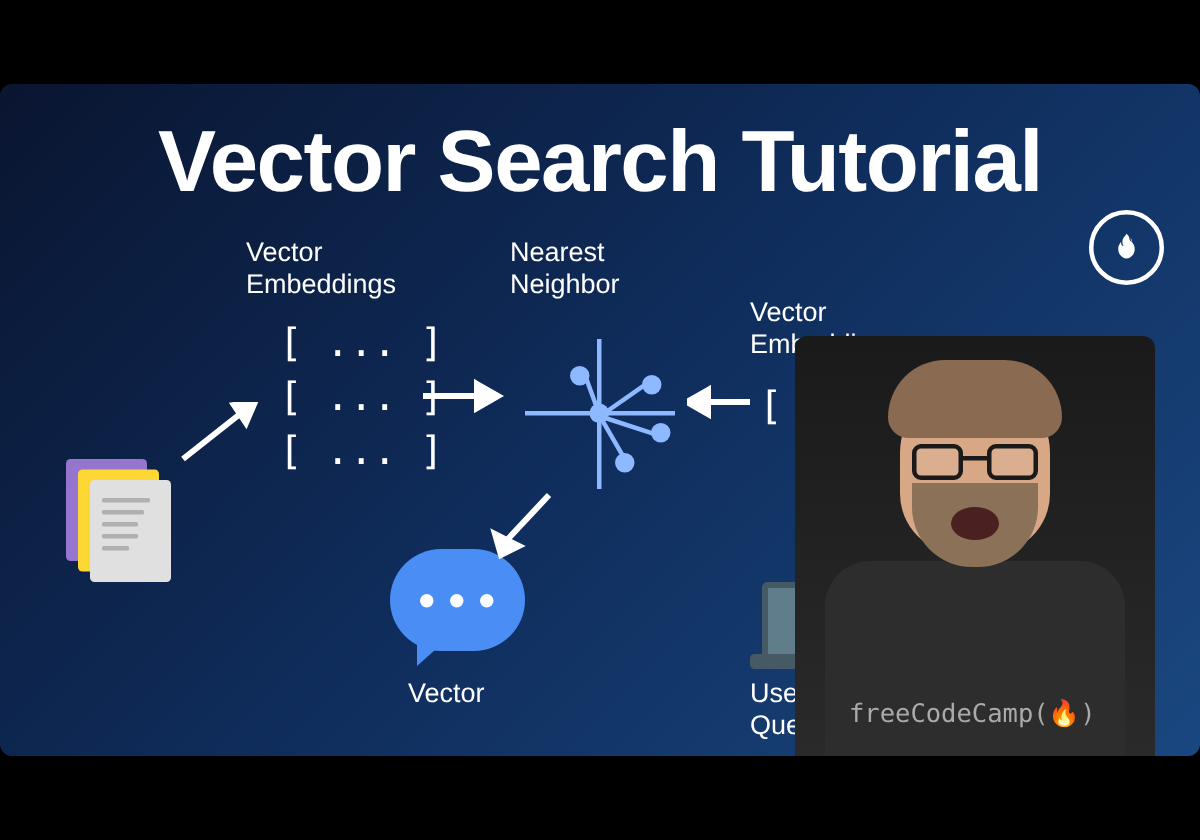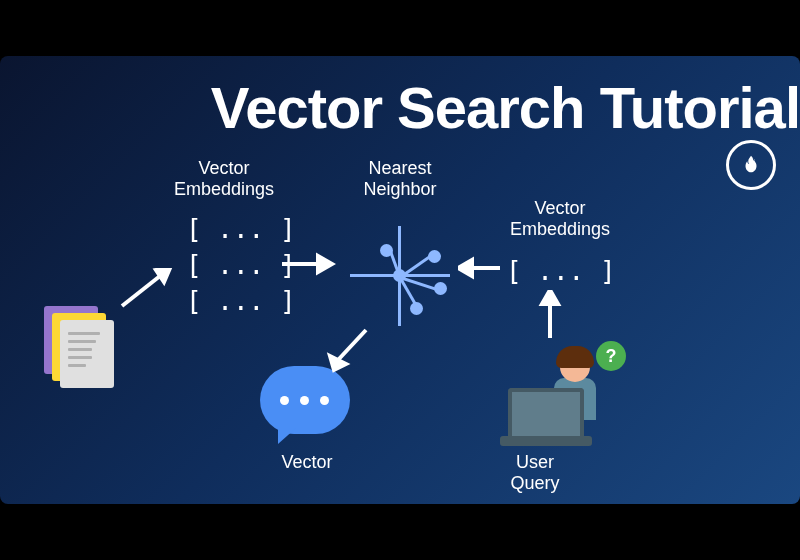--- a/index.html
+++ b/index.html
@@ -1,20 +1,20 @@
 <!DOCTYPE html>
 <html><head>
 <meta charset="utf-8">
 <style>
 *{margin:0;padding:0;box-sizing:border-box}
 body{width:800px;height:560px;background:#000;font-family:-apple-system,Helvetica,Arial,sans-serif;overflow:hidden}
 .frame{position:absolute;top:56px;left:0;width:800px;height:448px;background:linear-gradient(135deg,#0a1530 0%,#0f2d5c 50%,#1a4780 100%);border-radius:8px}
-.title{position:absolute;top:18px;left:0;width:100%;text-align:right;color:#fff;font-size:58px;font-weight:800;letter-spacing:-1px}
+.title{position:absolute;top:18px;left:0;width:100%;text-align:center;color:#fff;font-size:58px;font-weight:800;letter-spacing:-1px}
 .logo{position:absolute;top:84px;right:24px;width:50px;height:50px;border:3px solid #fff;border-radius:50%;display:flex;align-items:center;justify-content:center;color:#fff;font-size:24px}
-.lbl{position:absolute;color:#fff;font-size:18px;text-align:center;line-height:1.15;font-weight:400}
+.lbl{position:absolute;color:#fff;font-size:18px;line-height:1.15;font-weight:400}
 .embed{position:absolute;color:#fff;font-family:monospace;font-size:26px;font-weight:500}
 .arrow{position:absolute;stroke:#fff;stroke-width:4;fill:#fff}
 
 
 .docs{position:absolute;left:44px;top:250px;width:80px;height:90px}
 .doc{position:absolute;width:54px;height:68px;border-radius:3px}
 .doc1{background:#9575cd;left:0;top:0}
 .doc2{background:#fdd835;left:8px;top:7px}
 .doc3{background:#e0e0e0;left:16px;top:14px}
 .doc3::before,.doc3::after{content:"";position:absolute;left:8px;height:3px;background:#b0b0b0;border-radius:1px}
@@ -136,14 +136,27 @@
     </svg>
   <svg class="arrow" style="left:536px;top:234px" width="30" height="54">
       <line x1="14" y1="48" x2="14" y2="12"></line>
       <polygon points="6,14 14,0 22,14"></polygon>
     </svg>
   <svg class="arrow" style="left:326px;top:270px" width="50" height="48">
       <line x1="40" y1="4" x2="12" y2="34"></line>
       <polygon points="4,30 8,44 20,38"></polygon>
     </svg>
 
+  <div class="photo">
+    <div class="torso"></div>
+    <div class="head"></div>
+    <div class="beard"></div>
+    <div class="mouth"></div>
+    <div class="hair-top"></div>
+    <div class="glasses">
+        <div class="glass-l"></div>
+        <div class="glass-b"></div>
+        <div class="glass-r"></div>
+      </div>
+    <div class="shirt-text">freeCodeCamp(🔥)</div>
+  </div>
 
 </div>
 
 </body></html>

